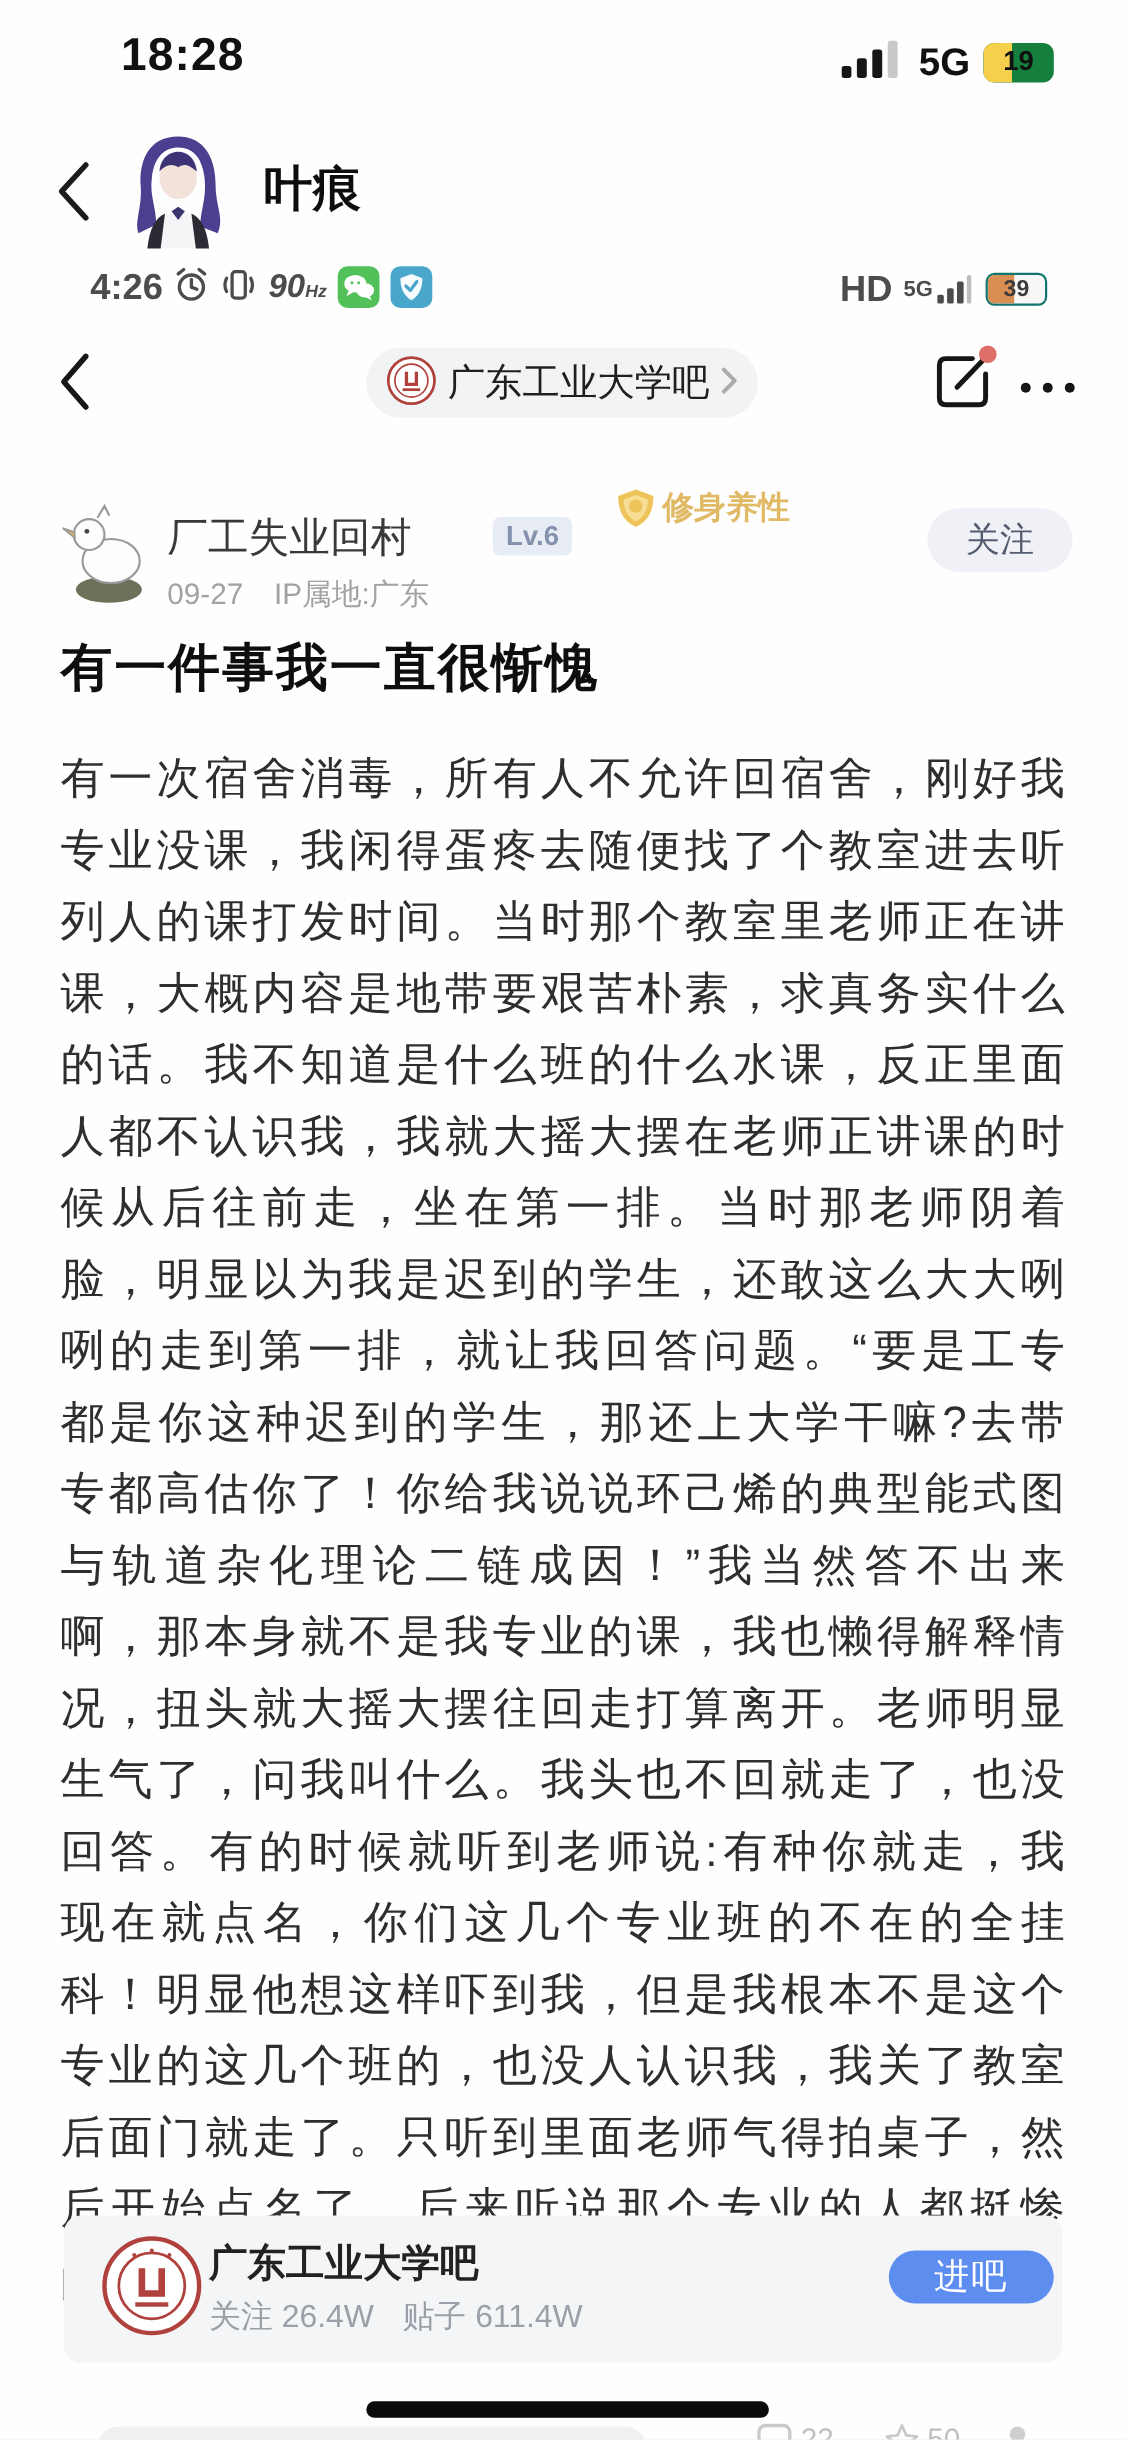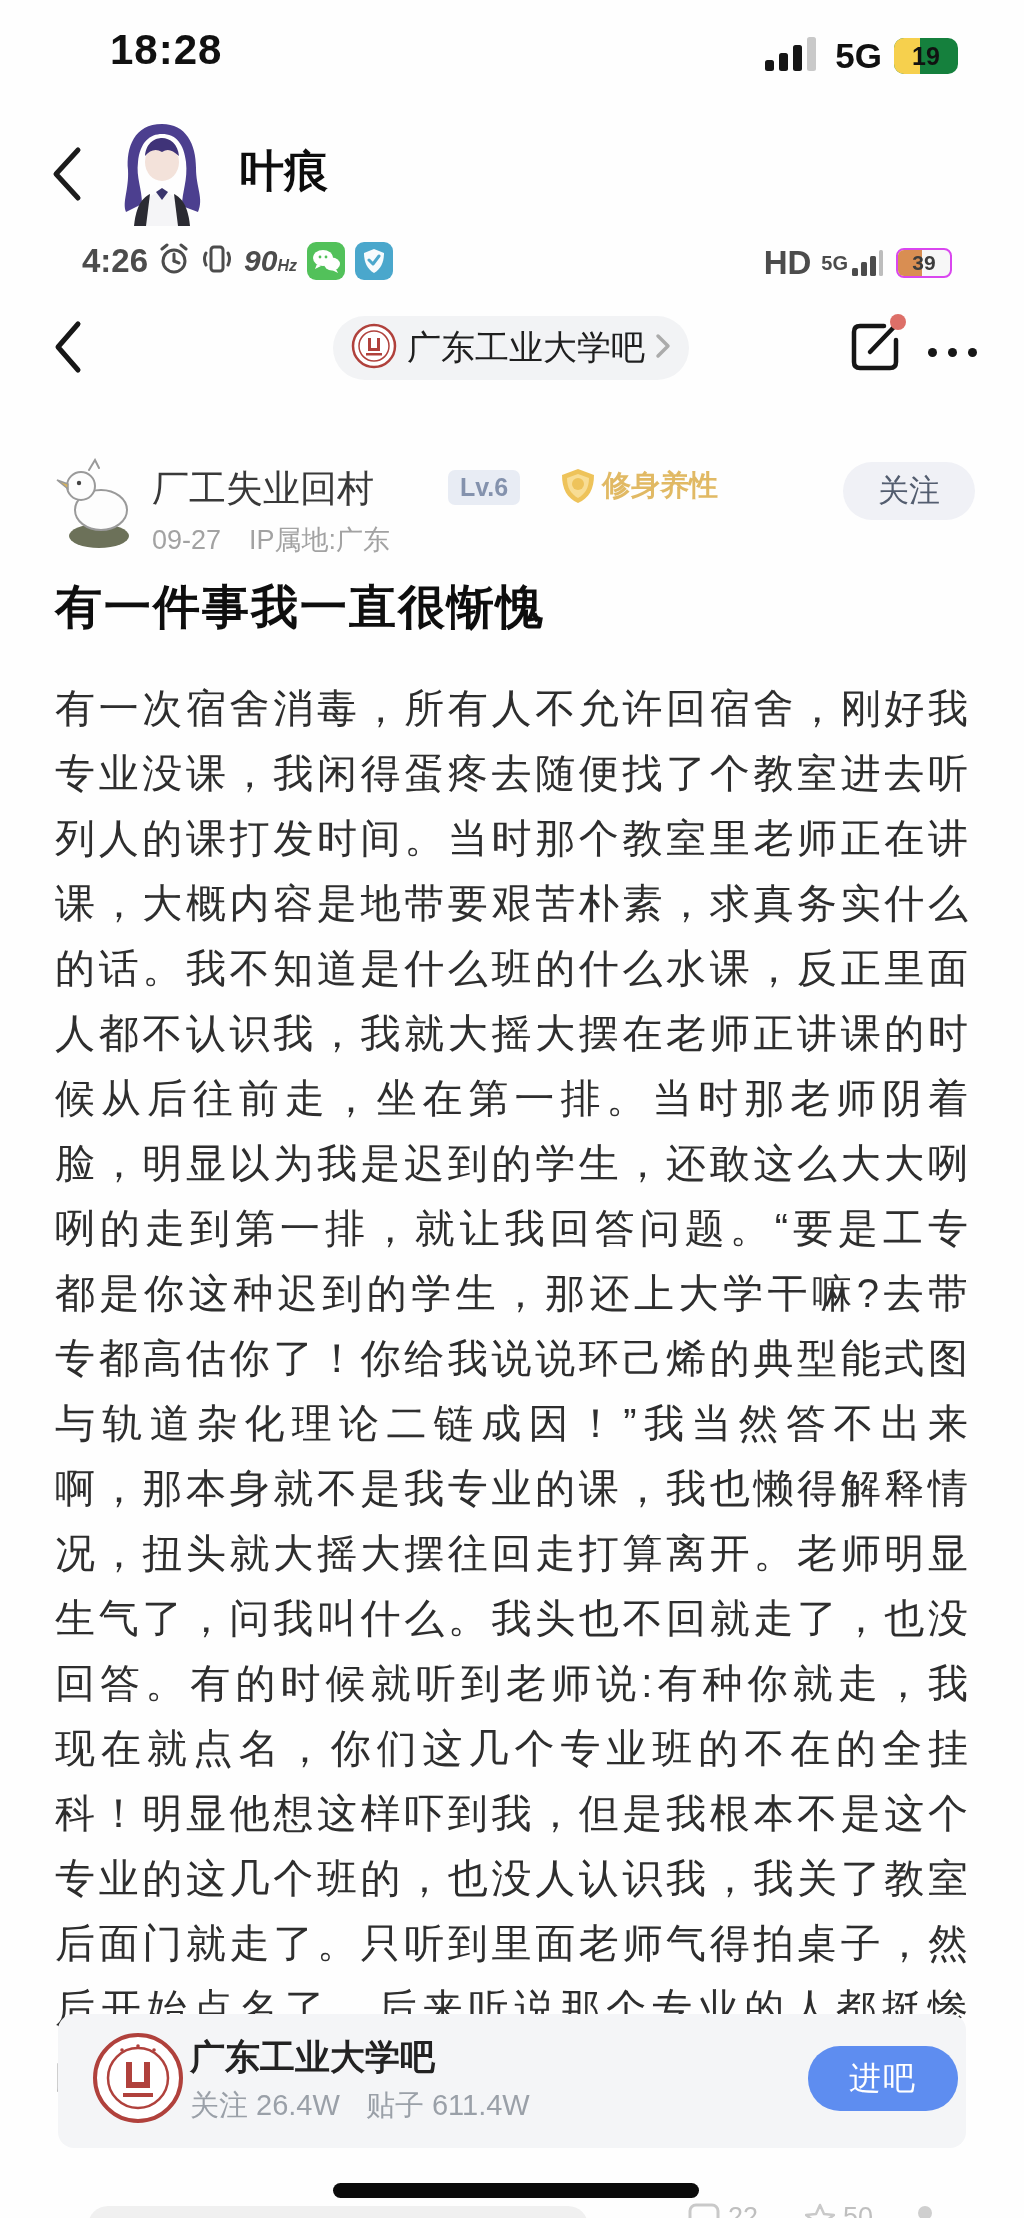--- a/index.html
+++ b/index.html
@@ -25,49 +25,49 @@
   .chat-name { left:240px; top:142px; font-size:44px; font-weight:700; color:#0d0d0d; }
 
   
   .in-left { left:82px; top:242px; gap:10px; color:#4c4c4c; }
   .in-time { font-size:33px; font-weight:700; }
   .in-rate { font-size:30px; font-weight:700; font-style:italic; }
   .in-rate small { font-size:16px; font-weight:700; }
   .appicon { width:38px; height:38px; border-radius:9px; display:flex; align-items:center; justify-content:center; }
   .in-right { right:72px; top:244px; gap:10px; color:#4c4c4c; }
   .in-hd { font-size:33px; font-weight:700; }
-  .batt-inner { position:relative; width:56px; height:30px; border:2px solid #d946ef; border-radius:8px; overflow:hidden; background:#f7f7f7;}
+  .batt-inner { position:relative; width:56px; height:30px; border:2px solid #0f766e; border-radius:8px; overflow:hidden; background:#f7f7f7;}
   .batt-inner .fill { position:absolute; left:0; top:0; bottom:0; width:46%; background:#d98e52; }
   .batt-inner .pct { position:absolute; inset:0; display:flex; align-items:center; justify-content:center; font-size:21px; font-weight:700; color:#3c3c3c; }
 
   
   .nav-pill { left:333px; top:316px; width:356px; height:64px; background:#f2f3f5; border-radius:32px; display:flex; align-items:center; justify-content:center; gap:10px; }
   .nav-forum { font-size:34px; font-weight:500; color:#1f1f1f; }
   .nav-compose { left:848px; top:320px; }
   .red-dot { position:absolute; right:-4px; top:-6px; width:16px; height:16px; border-radius:50%; background:#dd6f68; }
   .nav-more { left:928px; top:348px; gap:11px; }
   .nav-more i { width:9px; height:9px; border-radius:50%; background:#161616; }
 
   
   .p-name { left:152px; top:464px; font-size:37px; font-weight:400; color:#393939; }
   .lv-badge { left:448px; top:470px; background:#e8ecf4; border-radius:7px; padding:3px 12px; font-size:25px; font-weight:700; color:#8492ad; }
-  .gold-badge { left:560px; top:466px; gap:6px; }
+  .gold-badge { left:560px; top:442px; gap:6px; }
   .gold-badge span { font-size:29px; font-weight:700; color:#dcae4a; opacity:.85; }
   .p-meta { left:152px; top:522px; gap:28px; font-size:27px; color:#a2a2a2;justify-content:flex-end; }
   .follow-pill { left:843px; top:462px; width:132px; height:58px; border-radius:29px; background:#f0f1f6; display:flex; align-items:center; justify-content:center; font-size:31px; color:#535d6f; }
 
   
   .p-title { left:55px; top:576px; font-size:47px; font-weight:800; color:#0e0e0e; letter-spacing:2px; }
   .p-body { left:55px; top:676px; width:916px; font-size:40px; line-height:65px; letter-spacing:3px; color:#2e2e2e; text-align:justify; }
 
   
   .forum-card { left:58px; top:2014px; width:908px; height:134px; background:#f4f5f7; border-radius:16px; }
   .fc-name { left:190px; top:2034px; font-size:35px; font-weight:600; color:#222; }
   .fc-meta { left:190px; top:2086px; gap:26px; font-size:29px; color:#9aa0a8; }
-  .enter-btn { left:808px; top:2046px; width:150px; height:65px; border-radius:32px; background:#5e8df0; display:flex; align-items:center; justify-content:center; font-size:32px; color:#fff; letter-spacing:2px; }
+  .enter-btn { left:808px; top:2046px; width:150px; height:48px; border-radius:32px; background:#5e8df0; display:flex; align-items:center; justify-content:center; font-size:32px; color:#fff; letter-spacing:2px; }
 
   
   .reply-box { left:88px; top:2206px; width:500px; height:40px; border-radius:20px; background:#f0f0f0; }
   .ct { font-size:27px; color:#bfbfbf; }
   .home-bar { left:333px; top:2183px; width:366px; height:15px; border-radius:8px; background:#0b0b0b; }
 </style>
 </head>
 <body>
 
 <div id="phone">

